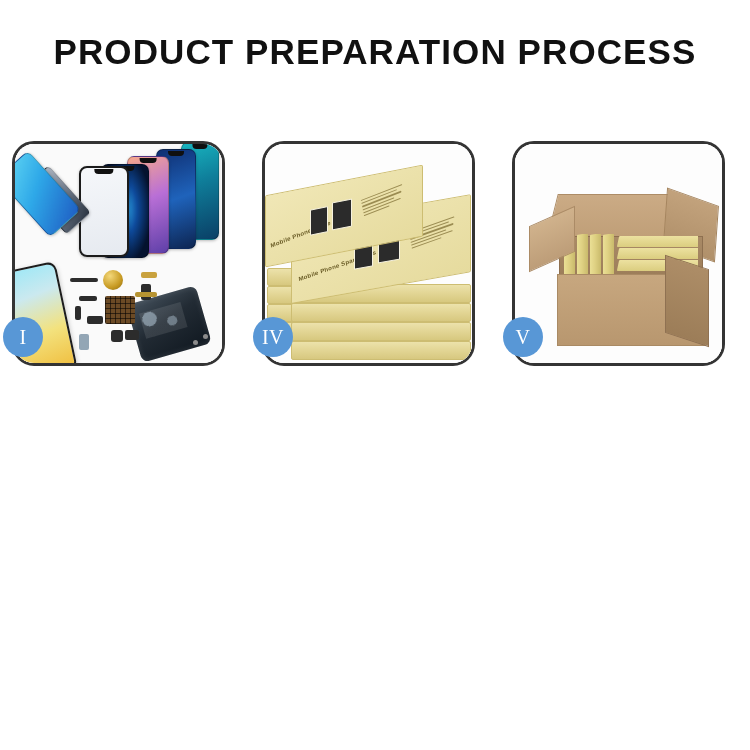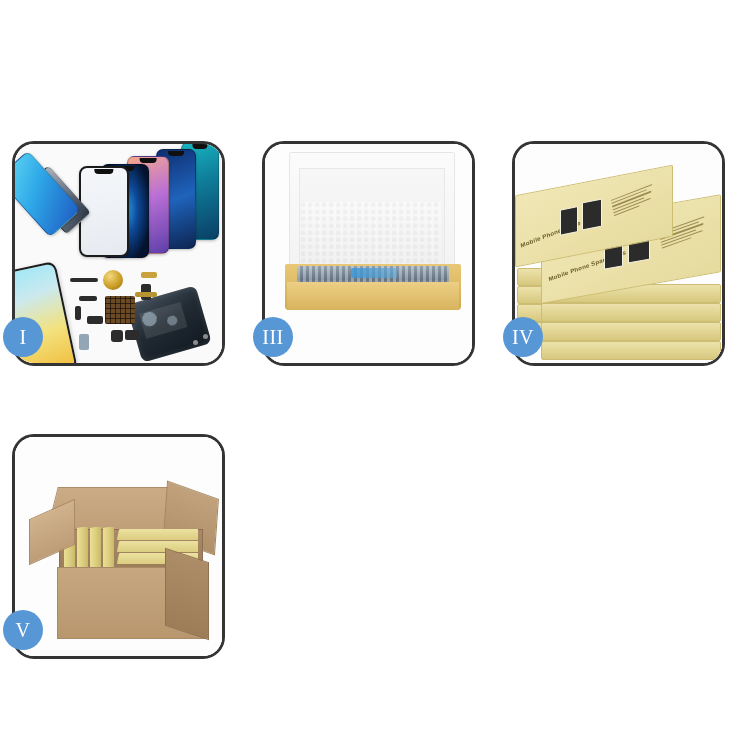--- a/index.html
+++ b/index.html
@@ -369,20 +369,21 @@
   .c6-tab {
     position:absolute; width:14px; height:20px;
     background: rgba(125,96,62,.45);
     border-radius:1px;
   }
 </style>
 </head>
 <body>
 
 <div class="header">
+  <h1 class="page-title">PRODUCT PREPARATION PROCESS</h1>
 </div>
 
 <div class="grid">
 
   <div class="panel">
     <div class="panel-inner">
       <div class="p1-bg"></div>
 
       <div class="ph ph-teal">
           <span class="notch"></span>
@@ -418,33 +419,20 @@
       <div class="part" style="left:64px;top:190px;width:10px;height:16px;background:#93a6b5;"></div>
       <div class="part" style="left:110px;top:186px;width:14px;height:10px;"></div>
       <div class="part" style="left:120px;top:148px;width:22px;height:5px;background:#b79432;"></div>
       <div class="part" style="left:178px;top:196px;width:5px;height:5px;border-radius:50%;background:#8b8b8b;"></div>
       <div class="part" style="left:188px;top:190px;width:5px;height:5px;border-radius:50%;background:#8b8b8b;"></div>
     </div>
     <div class="badge">I</div>
   </div>
 
 
-  <div class="panel">
-    <div class="panel-inner">
-      <div class="p3-bg"></div>
-      <div class="k3-lid"></div>
-      <div class="k3-lid-inner"></div>
-      <div class="k3-foam"></div>
-      <div class="k3-base"></div>
-      <div class="k3-prod"></div>
-      <div class="k3-prod-blue"></div>
-      <div class="k3-base-front"></div>
-    </div>
-    <div class="badge">III</div>
-  </div>
 
   <div class="panel">
     <div class="panel-inner">
       <div class="p4-bg"></div>
       <div class="stackwrap">
 
         <div class="ybox" style="left:2px;  top:124px; width:104px; height:16px;"></div>
         <div class="ybox" style="left:2px;  top:142px; width:104px; height:16px;"></div>
         <div class="ybox" style="left:2px;  top:160px; width:104px; height:16px;"></div>
         <div class="ybox" style="left:2px;  top:178px; width:104px; height:16px;"></div>

